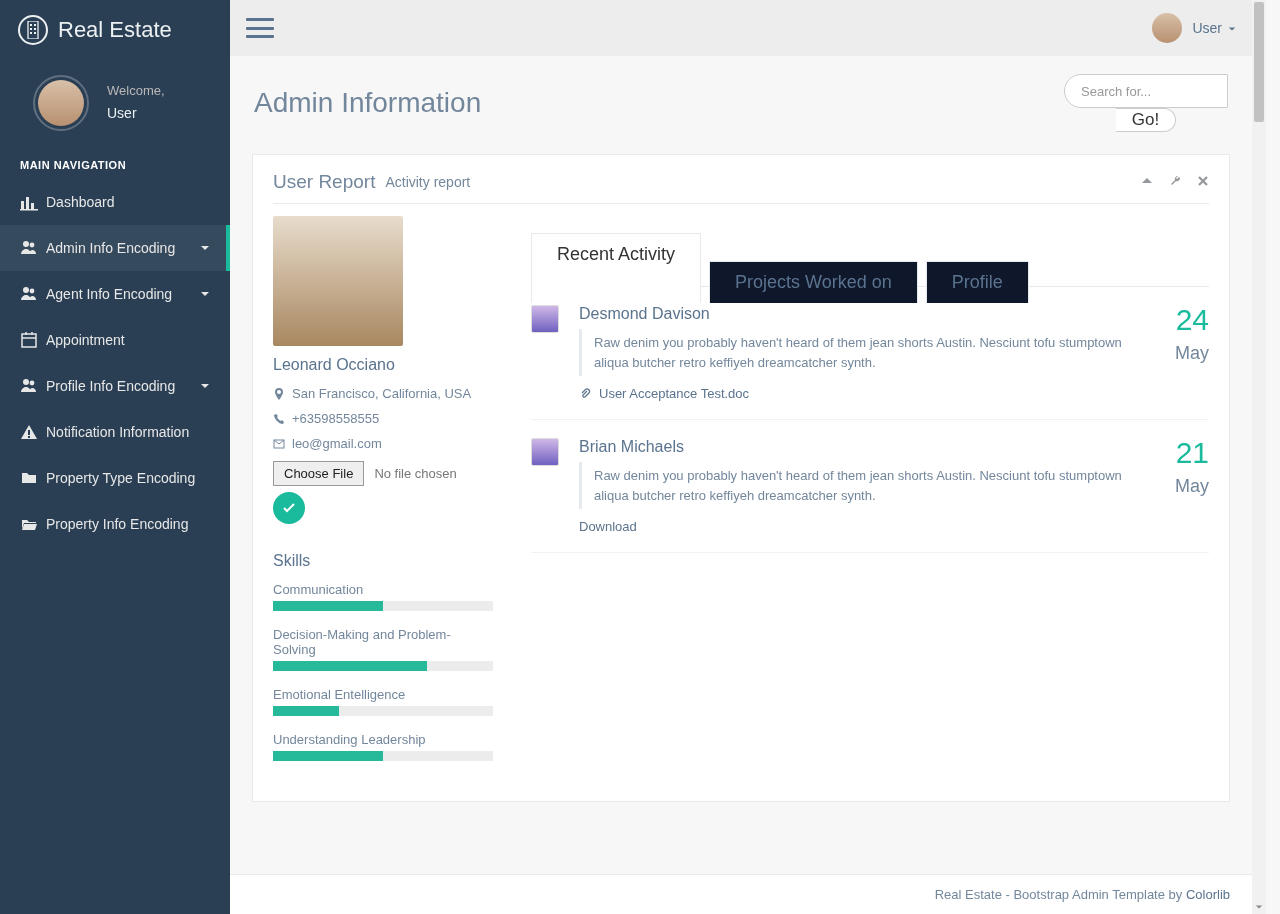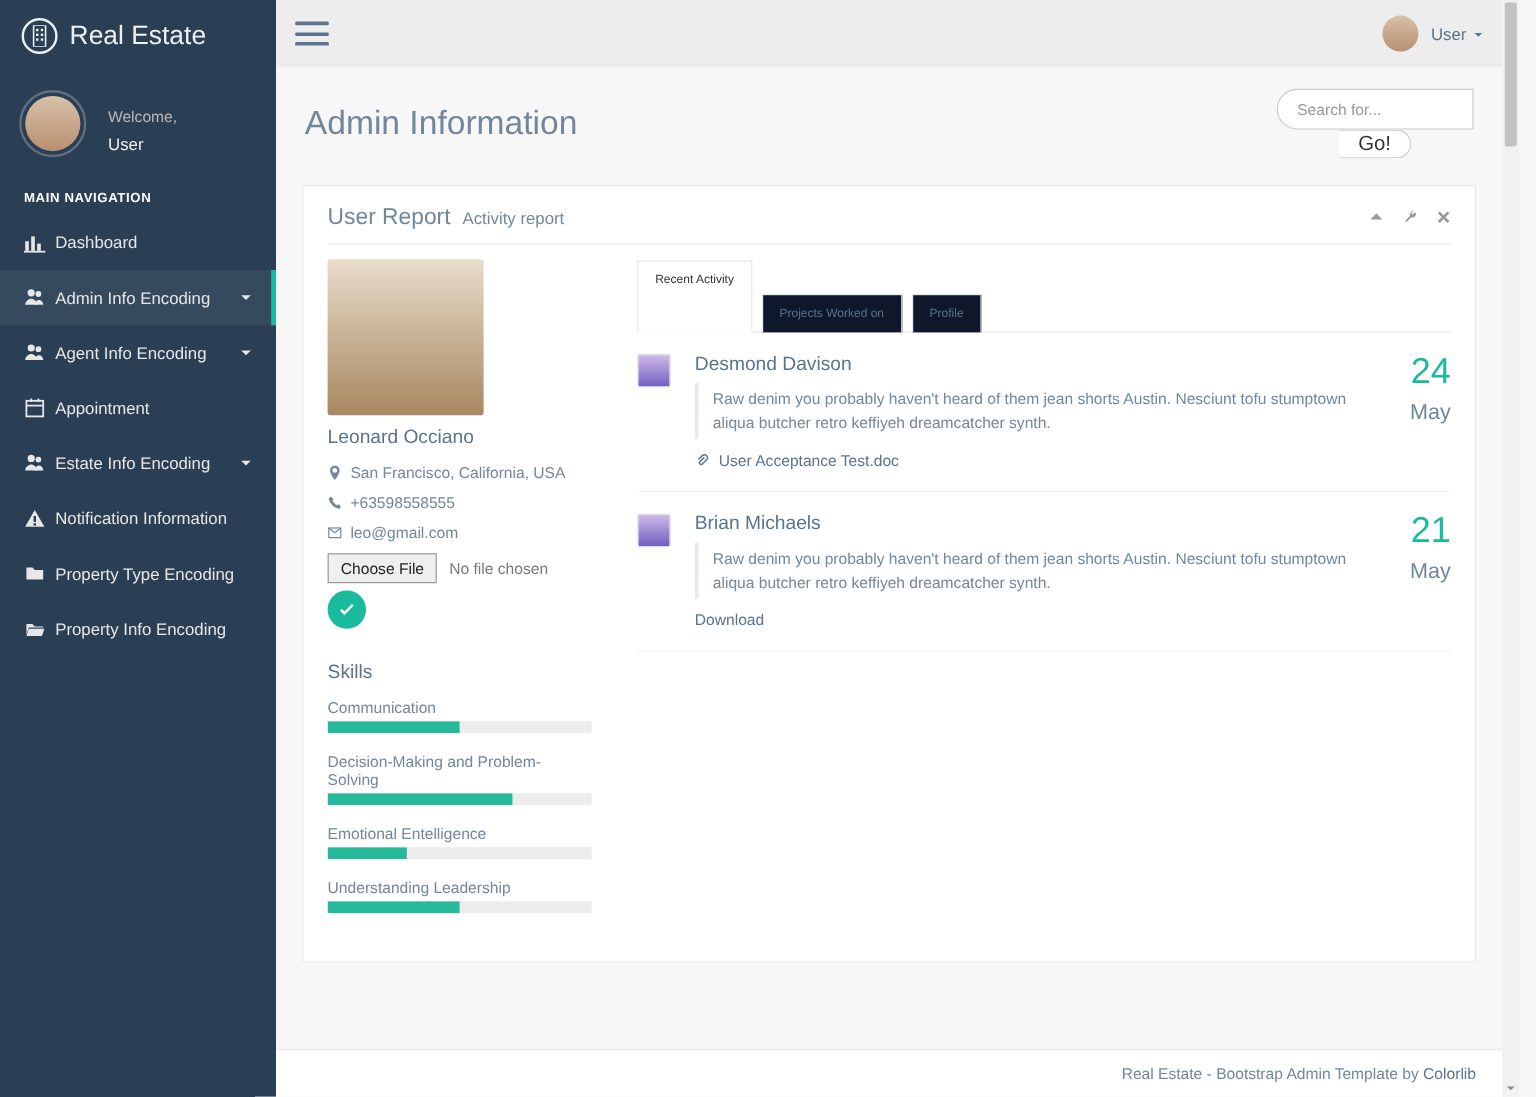--- a/index.html
+++ b/index.html
@@ -5,21 +5,21 @@
 * { box-sizing: border-box; margin: 0; padding: 0; }
 body { font-family: -apple-system, BlinkMacSystemFont, "Segoe UI", Arial, sans-serif; font-size: 14px; color: #73879C; background: #F7F7F7; overflow-x: hidden; }
 
 .page { display: flex; min-height: 914px; width: 1266px; }
 
 
 .sidebar { width: 230px; background: #2A3F54; color: #E7E7E7; flex-shrink: 0; }
 .brand { display: flex; align-items: center; padding: 15px 18px; color: #ECF0F1; font-size: 22px; font-weight: 400; }
 .brand-icon { width: 30px; height: 30px; border: 2px solid #ECF0F1; border-radius: 50%; margin-right: 10px; display:flex; align-items:center; justify-content:center; }
 .brand-icon svg { width: 14px; height: 18px; }
-.user-block { display: flex; align-items: flex-end; padding: 15px 16px 20px; }
+.user-block { display: flex; align-items: center; padding: 15px 33px 20px; }
 .avatar-ring { width: 56px; height: 56px; border-radius: 50%; border: 2px solid rgba(255,255,255,0.25); display:flex; align-items:center; justify-content:center; margin-right: 18px; }
 .avatar-ring .av { width: 46px; height: 46px; border-radius: 50%; background: linear-gradient(#d8c0a8, #b89070); }
 .welcome-text { color: #BAB8B8; font-size: 13px; line-height: 1.6; }
 .welcome-text .uname { color: #ECF0F1; font-size: 14px; }
 
 .nav-heading { color: #FFFFFF; font-size: 11px; font-weight: 700; letter-spacing: 0.5px; padding: 8px 20px; }
 .nav-item { display: flex; align-items: center; padding: 14px 20px; color: #E7E7E7; cursor: pointer; position: relative; font-size: 14px; }
 .nav-item.active { background: rgba(255,255,255,0.06); }
 .nav-item.active::after { content:""; position:absolute; right:0; top:0; bottom:0; width:4px; background:#1ABB9C; }
 .nav-icon { width: 26px; display:flex; align-items:center; }
@@ -65,21 +65,21 @@
 .round-btn svg { width:14px; height:14px; fill:#fff; }
 
 .skills-h { font-size: 16px; color:#5A738E; margin: 28px 0 12px; }
 .skill { margin-bottom: 16px; }
 .skill-label { font-size:13px; color:#73879C; margin-bottom:4px; }
 .bar { height:10px; background:#ECECEC; border-radius:0; overflow:hidden; }
 .bar-fill { height:100%; background:#26B99A; }
 
 .activity-col { flex:1; }
 .tabs { display:flex; border-bottom:1px solid #E6E9ED; }
-.tab { padding: 10px 14px; font-size:10px; color:#5A738E; border:1px solid #E6E9ED; border-bottom:none; background:#F5F7FA; margin-right:8px; cursor:pointer; position:relative; top:1px; }
+.tab { padding: 10px 25px; font-size:18px; color:#5A738E; border:1px solid #E6E9ED; border-bottom:none; background:#F5F7FA; margin-right:8px; cursor:pointer; position:relative; top:17px; }
 .tab.active { background:#fff; border-bottom:1px solid #fff; color:#333; }
 .tab:not(.active){ background:#0f172a;margin-top:28px; }
 
 .feed-item { display:flex; padding: 18px 0; border-bottom: 1px solid #F2F2F2; }
 .feed-av { width:28px; height:28px; background: linear-gradient(#d0b8e8, #7060c0); border-radius:2px; border:1px solid #ddd; margin-right:20px; flex-shrink:0; }
 .feed-body { flex:1; }
 .feed-name { color:#5A738E; font-size:16px; font-weight:500; margin-bottom:6px; }
 .feed-quote { border-left: 3px solid #E6E9ED; padding: 4px 0 4px 12px; color:#73879C; font-size:13px; line-height:1.5; margin-bottom:10px; }
 .feed-attach { font-size:13px; color:#5A738E; display:flex; align-items:center; gap:8px; cursor:pointer; }
 .feed-attach svg { width:12px; height:12px; fill:#5A738E; }
@@ -187,21 +187,21 @@
 
     <div class="nav-item">
       <span class="nav-icon">
           <svg viewBox="0 0 18 18">
             <circle cx="6" cy="5" r="3"></circle>
             <circle cx="12" cy="6" r="2.4"></circle>
             <path d="M1 15c0-3 3-5 5-5s5 2 5 5z"></path>
             <path d="M9 15c0-2.5 2-4 3.5-4s3.5 1.5 3.5 4z"></path>
           </svg>
         </span>
-      <span>Estate Info Encoding</span>
+      <span>Profile Info Encoding</span>
       <span class="caret"><svg viewBox="0 0 10 10">
             <path d="M1 3l4 4 4-4z"></path>
           </svg></span>
     </div>
 
     <div class="nav-item">
       <span class="nav-icon">
           <svg viewBox="0 0 18 18">
             <path d="M9 2l8 14H1z" fill="#E7E7E7"></path>
             <rect x="8" y="7" width="2" height="5" fill="#2A3F54"></rect>

